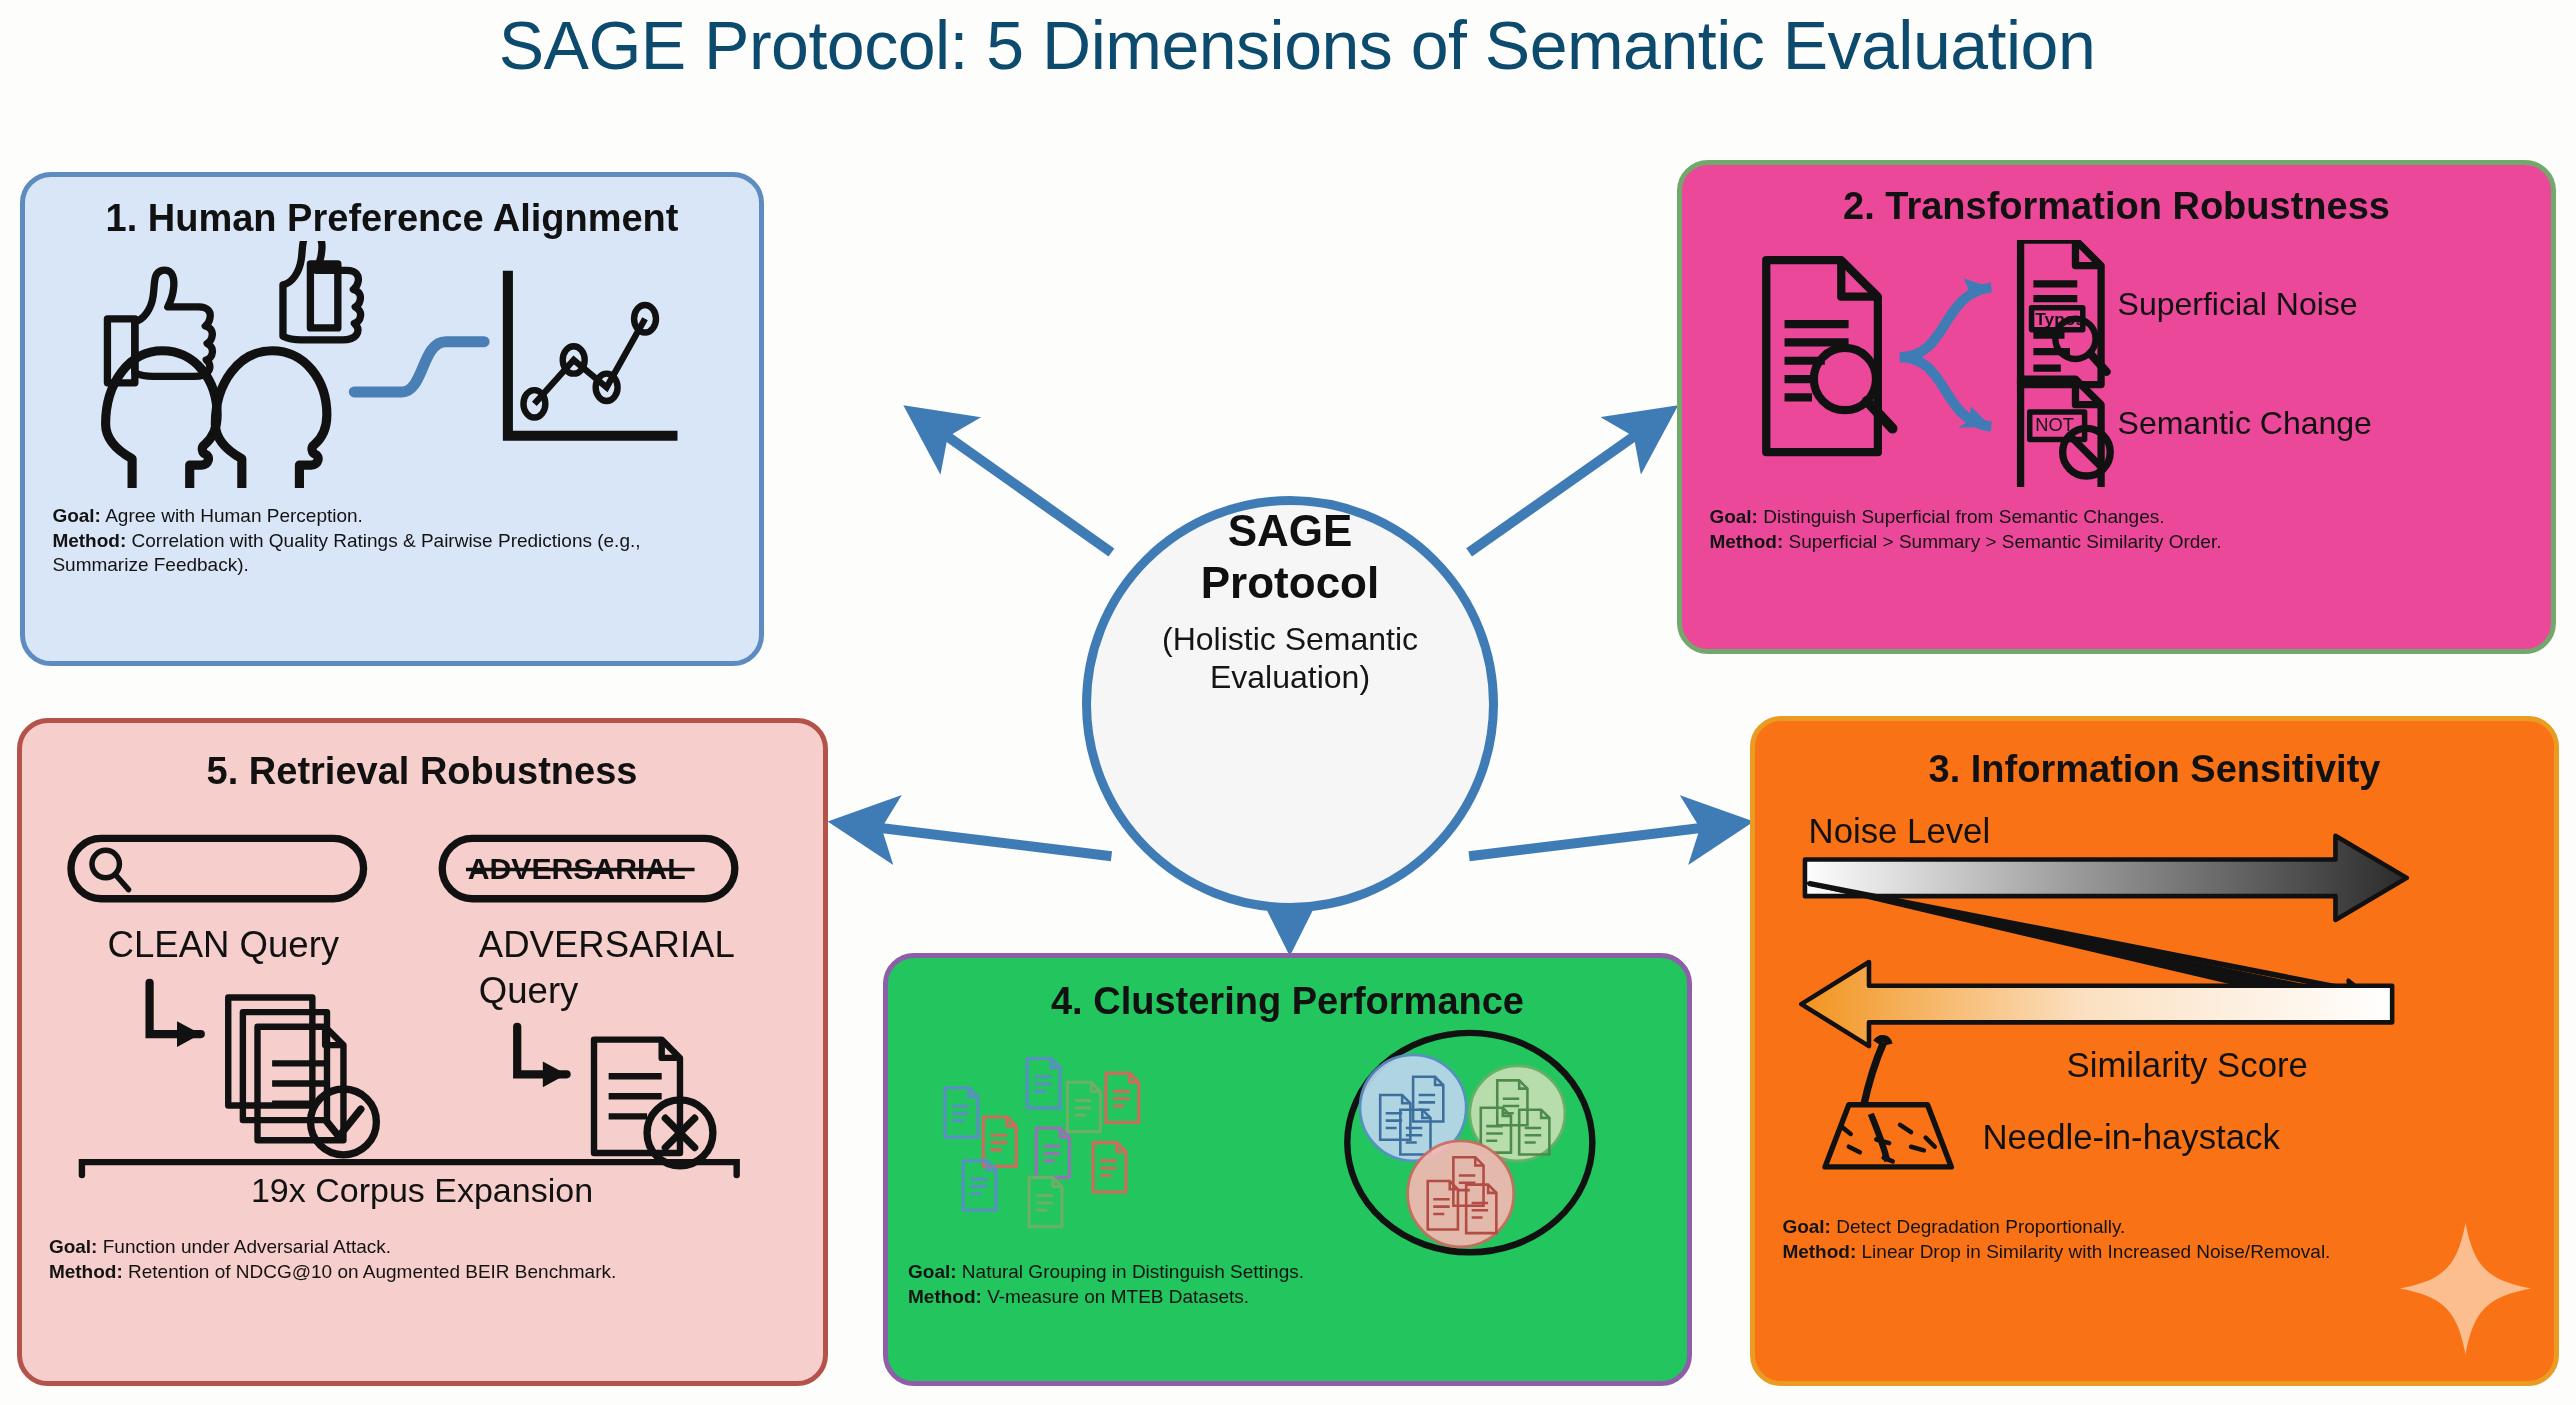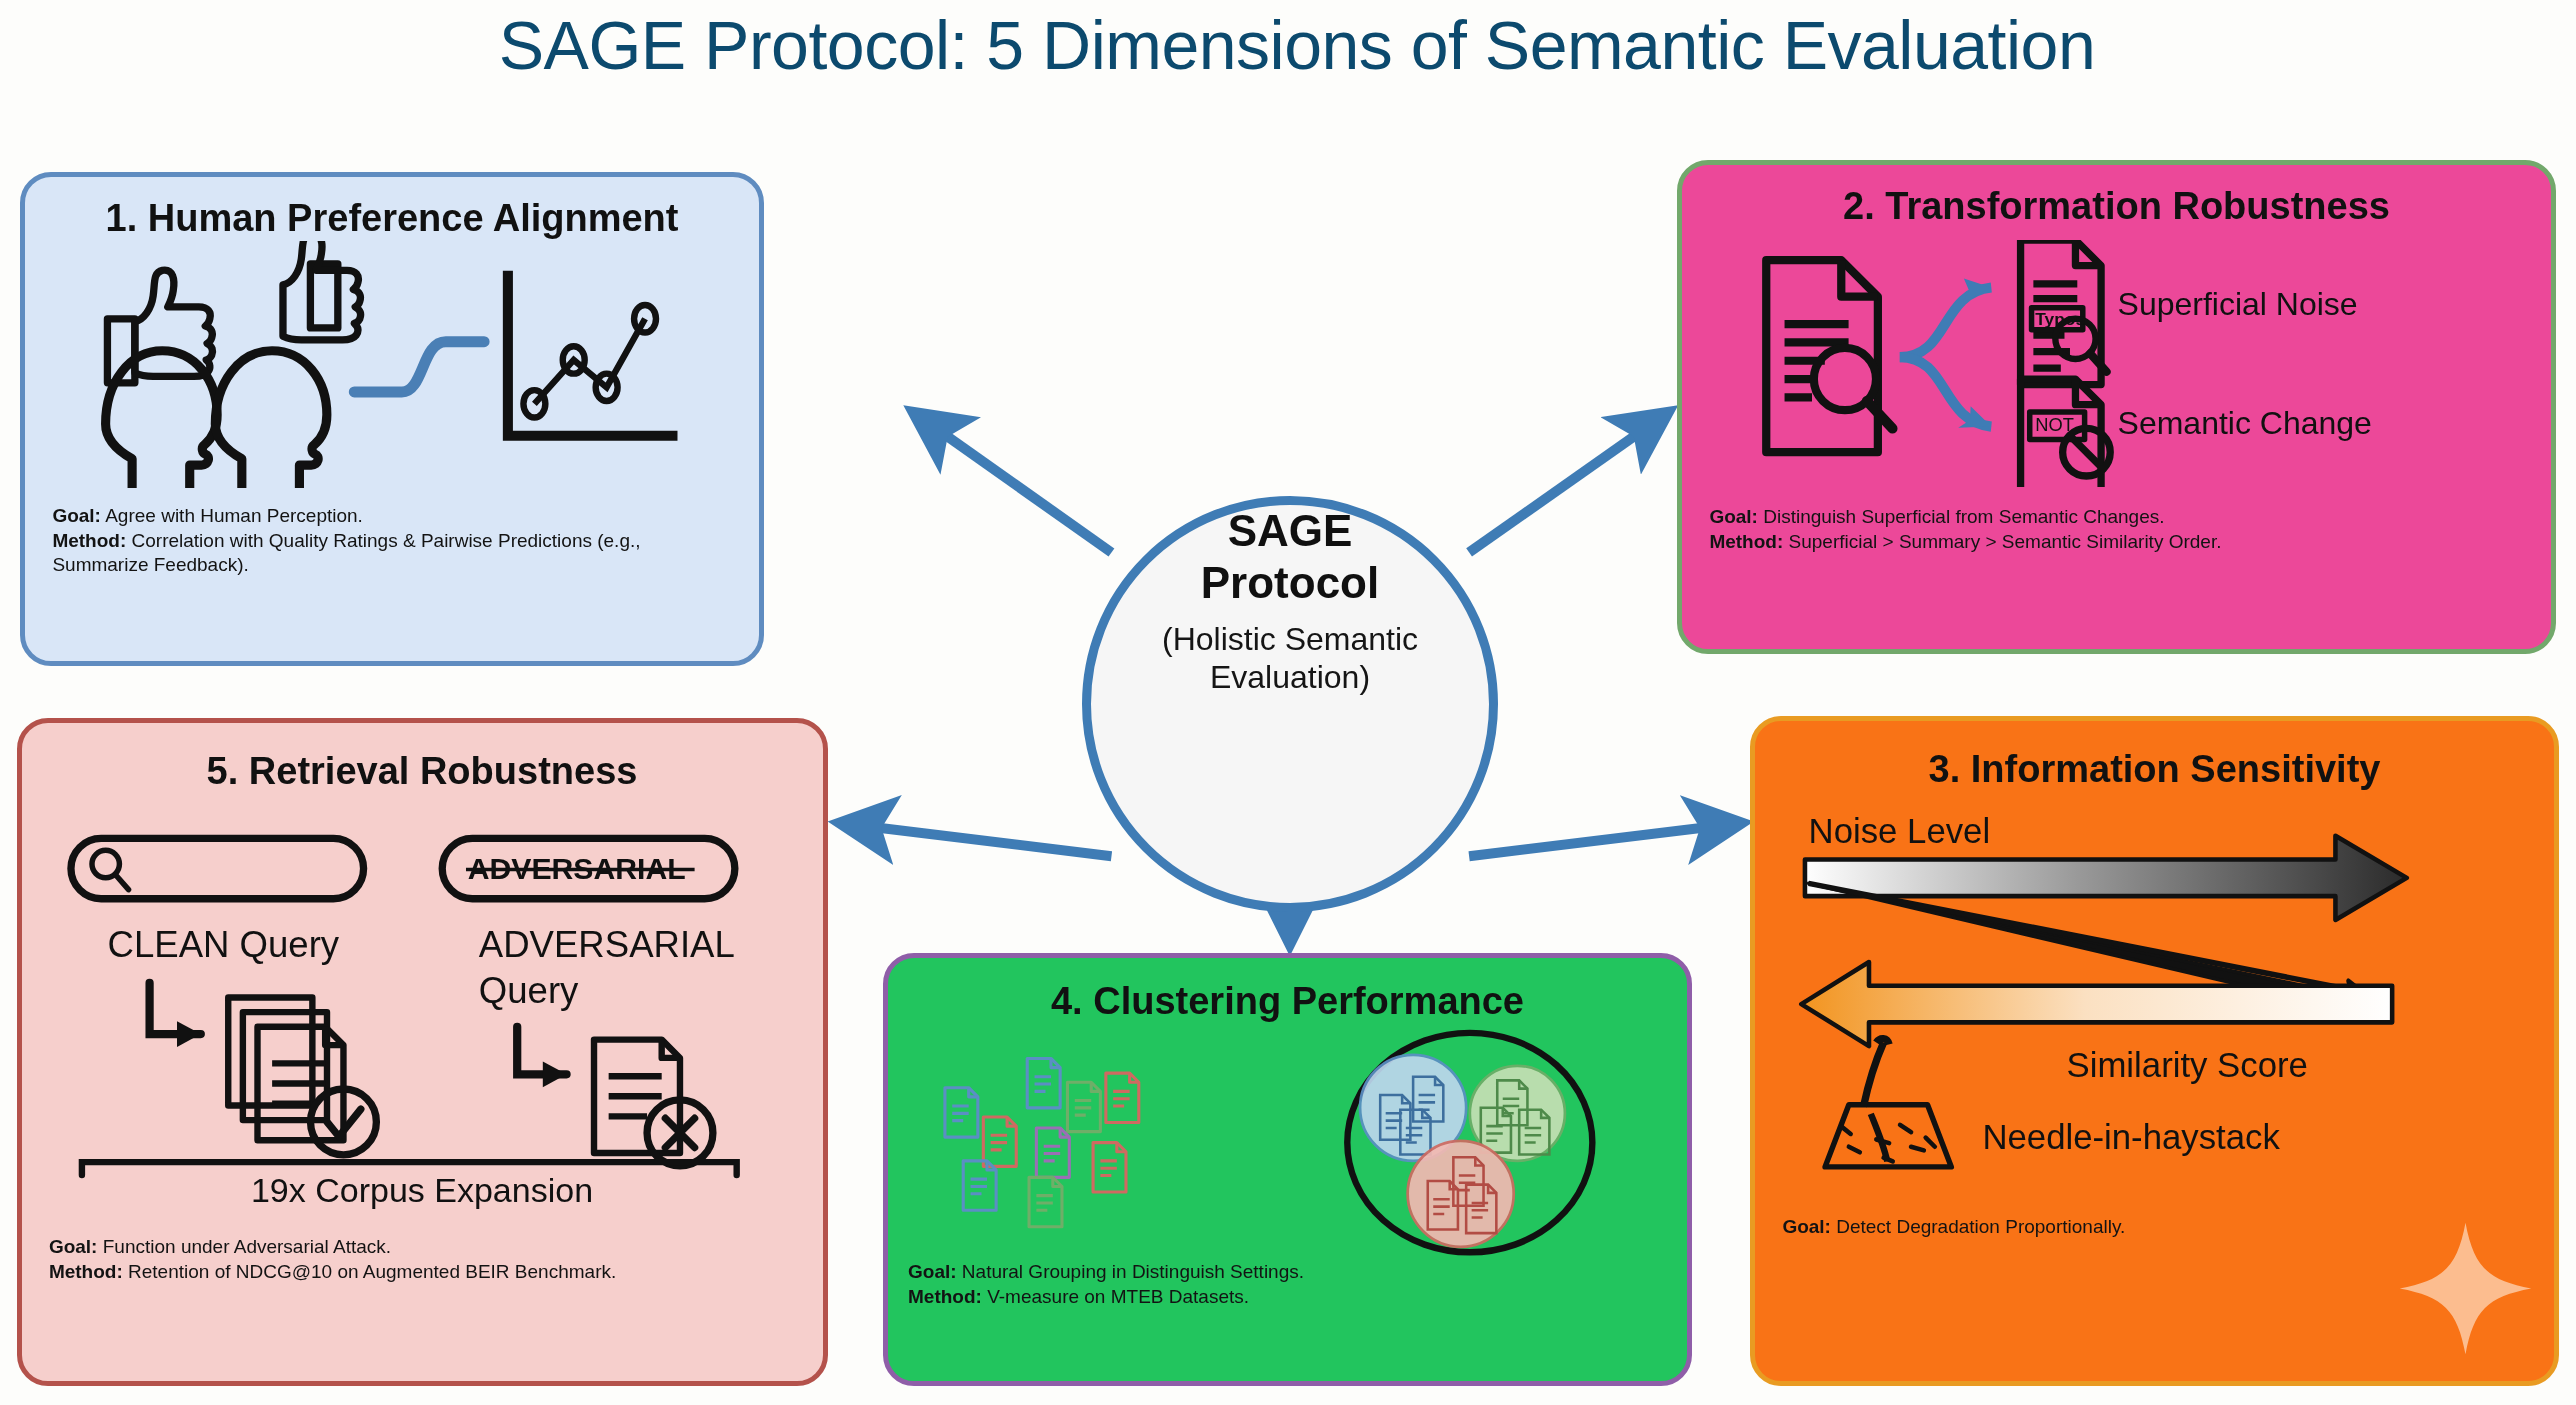--- a/index.html
+++ b/index.html
@@ -419,20 +419,21 @@
         <path d="M78,322 c6,-28 14,-52 22,-70" stroke-width="8"></path>
         <path d="M92,252 c4,-6 12,-6 14,2" stroke-width="8"></path>
         <path d="M86,330 c8,20 14,34 18,52" stroke-width="7"></path>
         <path d="M54,344 l10,8 M62,366 l12,6 M92,358 l14,4 M118,342 l12,8 M130,366 l14,4 M100,378 l10,4 M146,356 l10,10" stroke-width="5" stroke-linecap="round"></path>
       </g>
       <text x="208" y="368" font-family="Liberation Sans, sans-serif" font-size="38" fill="#111">Needle-in-haystack</text>
     </svg>
 
     <div class="panel-body">
       <div><b>Goal:</b><span> Detect Degradation Proportionally.</span></div>
+      <div><b>Method:</b><span> Linear Drop in Similarity with Increased Noise/Removal.</span></div>
     </div>
 
     <svg class="sparkle" viewBox="0 0 100 100">
       <path d="M50,2 C56,34 66,44 98,50 C66,56 56,66 50,98 C44,66 34,56 2,50 C34,44 44,34 50,2 Z" fill="#fffaf2"></path>
     </svg>
   </div>
 
   <div id="hub">
     <div class="hub-main">
       <div>SAGE</div>

